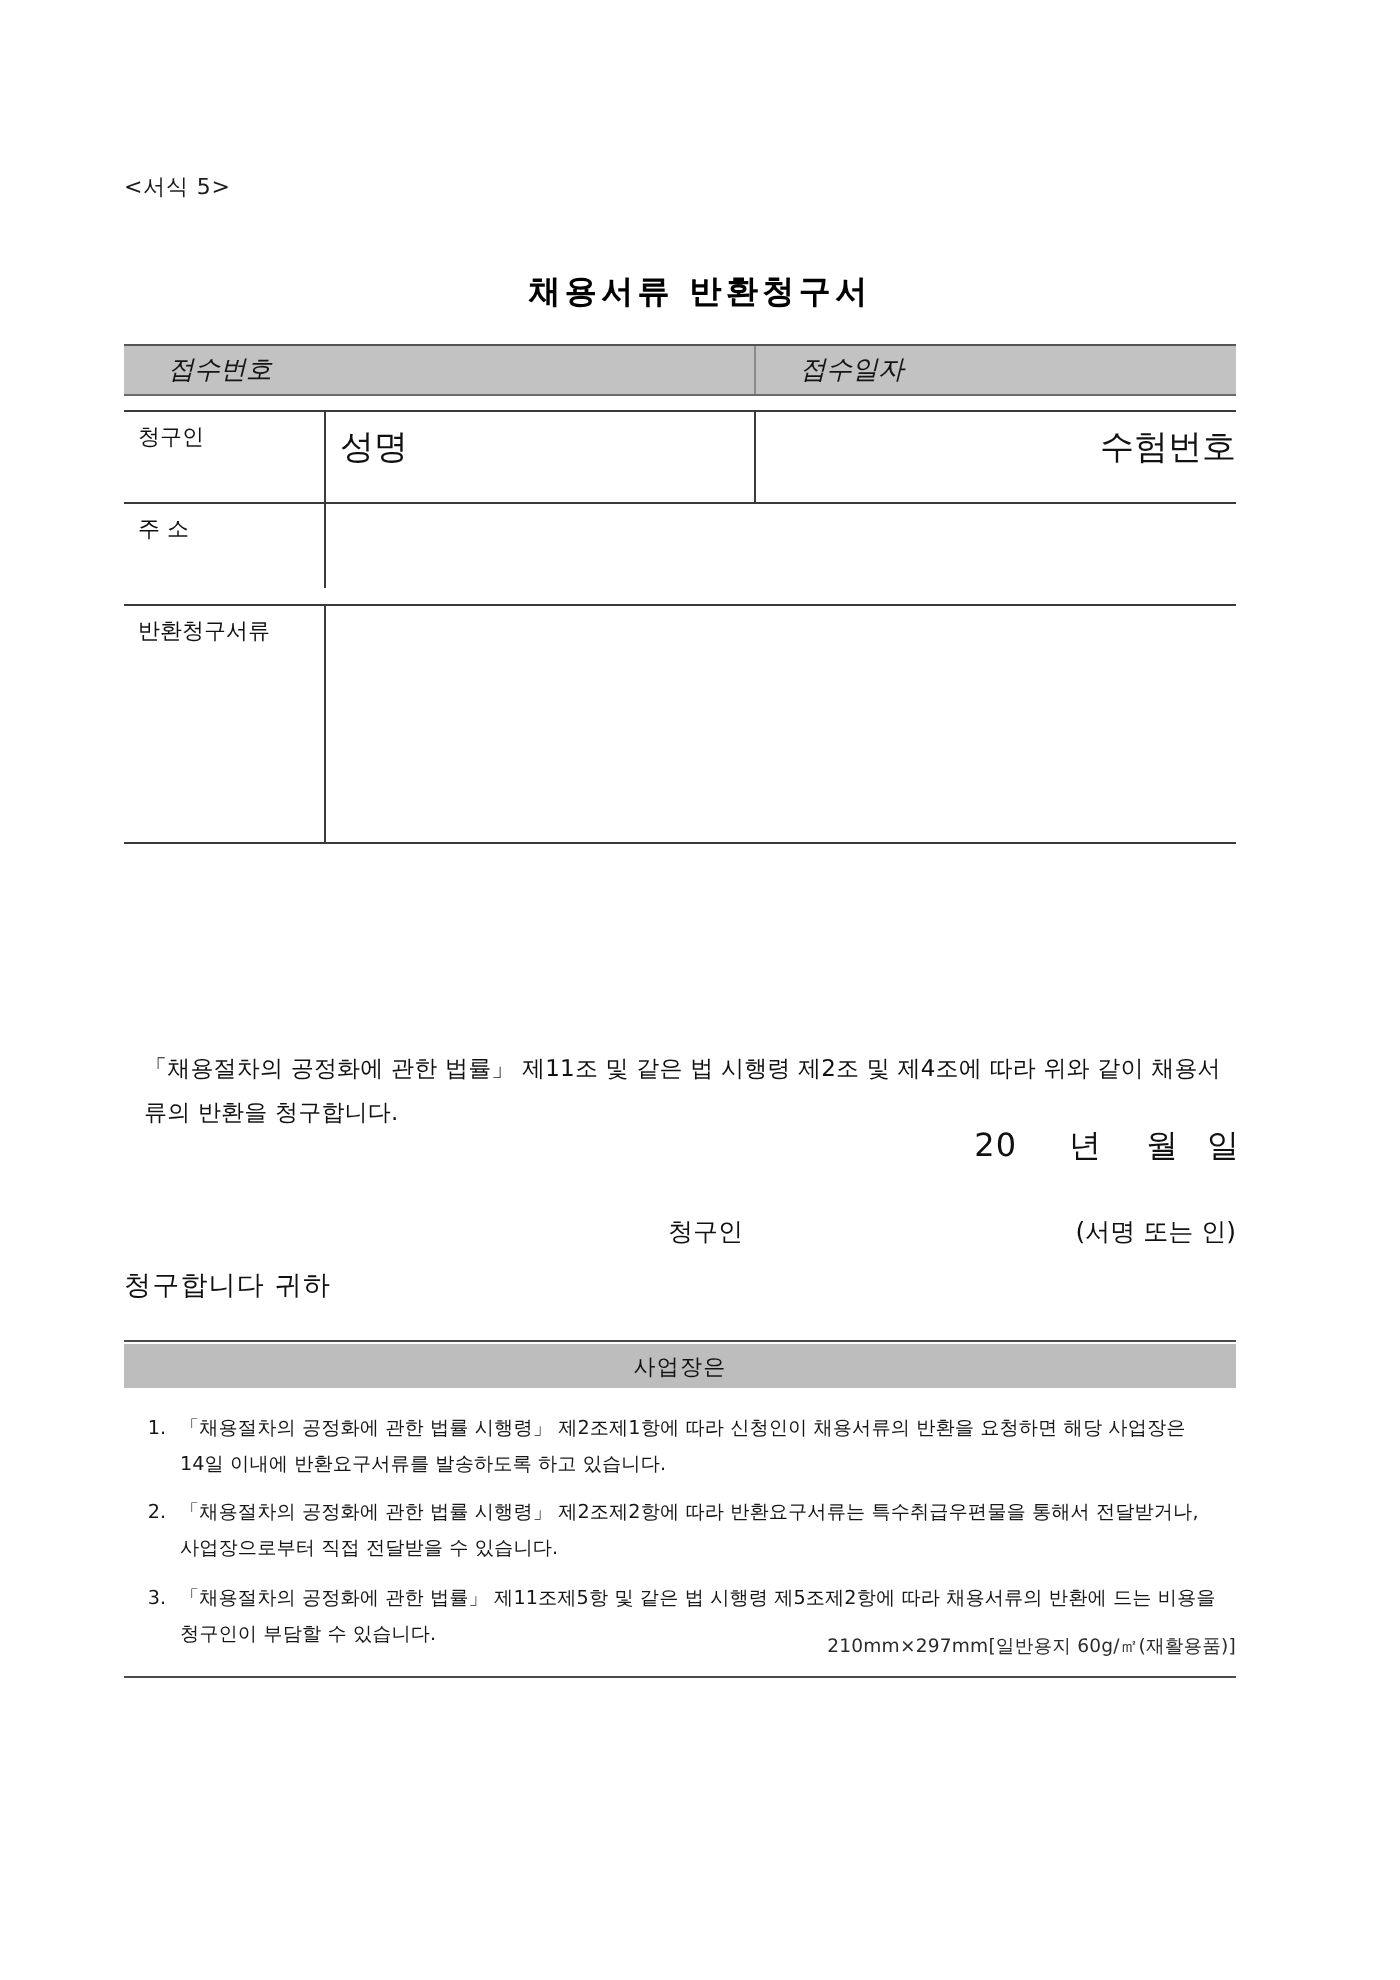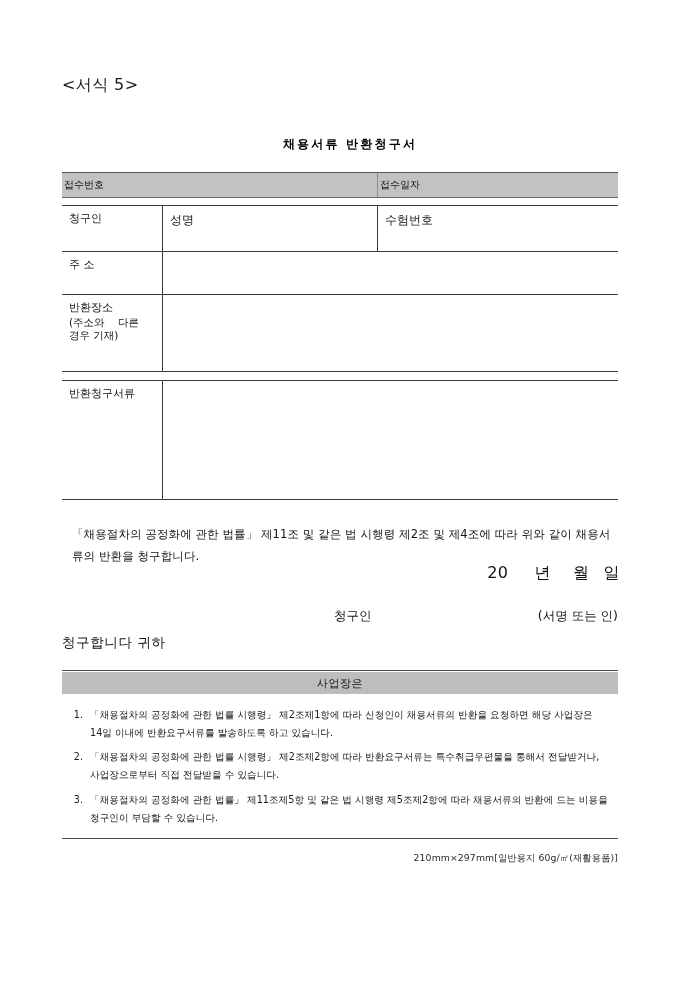--- a/index.html
+++ b/index.html
@@ -20,34 +20,34 @@
     position: absolute;
     left: 0; top: 0;
     width: 700px;
     height: 990px;
   }
 
   
   .form-code {
     position: absolute;
     left: 62px;
-    top: 75px;
-    font-size: 16px;
+    top: 86px;
+    font-size: 11px;
     letter-spacing: 0.4px;
     color: #1b1b1b;
   }
 
   
   .doc-title {
     position: absolute;
     left: 0;
     top: 136px;
     width: 700px;
     text-align: center;
-    font-size: 12px;
+    font-size: 16px;
     font-weight: bold;
     letter-spacing: 2.2px;
     color: #000000;
   }
 
   
   .table-wrap {
     position: absolute;
     left: 62px;
     top: 172px;
@@ -58,24 +58,25 @@
     display: flex;
     height: 26px;
     background: #c2c2c2;
     border-top: 1.4px solid #555;
     border-bottom: 1.2px solid #6a6a6a;
     box-sizing: border-box;
   }
   .hdr-cell {
     display: flex;
     align-items: center;
-    font-size: 10px;
-    padding-left: 2px;
+    font-size: 13px;
+    padding-left: 22px;
     color: #141414;
     box-sizing: border-box;
+    font-style: italic;
   }
   .hdr-cell.left { width: 316px; border-right: 1px solid #8a8a8a; }
   .hdr-cell.right { width: 240px; }
 
   .gap-strip { height: 7px; background: #ffffff; }
 
   .row {
     display: flex;
     border-top: 1.3px solid #3a3a3a;
     box-sizing: border-box;
@@ -92,27 +93,27 @@
     border-right: 1.1px solid #3a3a3a;
     color: #111;
   }
   .cell-label .sub {
     display: block;
     font-size: 10.5px;
     white-space: pre;
     line-height: 1.25;
   }
   .cell-field {
-    font-size: 12px;
+    font-size: 17px;
     padding: 6px 0 0 7px;
     box-sizing: border-box;
     color: #111;
   }
   .cell-field.mid { width: 215px; border-right: 1.1px solid #3a3a3a; }
-  .cell-field.end { flex: 1; }
+  .cell-field.end { flex: 1; text-align: right; }
   .cell-field.full { flex: 1; }
 
   .h-claimant { height: 46px; }
   .h-address  { height: 43px; }
   .h-return   { height: 78px; }
   .h-docs     { height: 120px; }
 
   .block-gap { height: 8px; background: #ffffff; }
 
   
@@ -210,21 +211,21 @@
     text-align: right;
     padding-right: 7px;
     box-sizing: border-box;
   }
   .notice-text { flex: 1; letter-spacing: 0.05px; }
 
   
   .paper-spec {
     position: absolute;
     left: 0;
-    top: 852px;
+    top: 817px;
     width: 618px;
     text-align: right;
     font-size: 9.3px;
     color: #2a2a2a;
     letter-spacing: 0.1px;
   }
 </style>
 </head>
 <body>
 
@@ -247,28 +248,20 @@
       <div class="cell-label">청구인</div>
       <div class="cell-field mid">성명</div>
       <div class="cell-field end">수험번호</div>
     </div>
 
     <div class="row h-address">
       <div class="cell-label">주 소</div>
       <div class="cell-field full"></div>
     </div>
 
-    <div class="row h-return last-of-block">
-      <div class="cell-label">
-        <span>반환장소</span>
-        <span class="sub">(주소와    다른
-경우 기재)</span>
-      </div>
-      <div class="cell-field full"></div>
-    </div>
 
     <div class="block-gap"></div>
 
     <div class="row h-docs last-of-block">
       <div class="cell-label">반환청구서류</div>
       <div class="cell-field full"></div>
     </div>
 
   </div>
 

